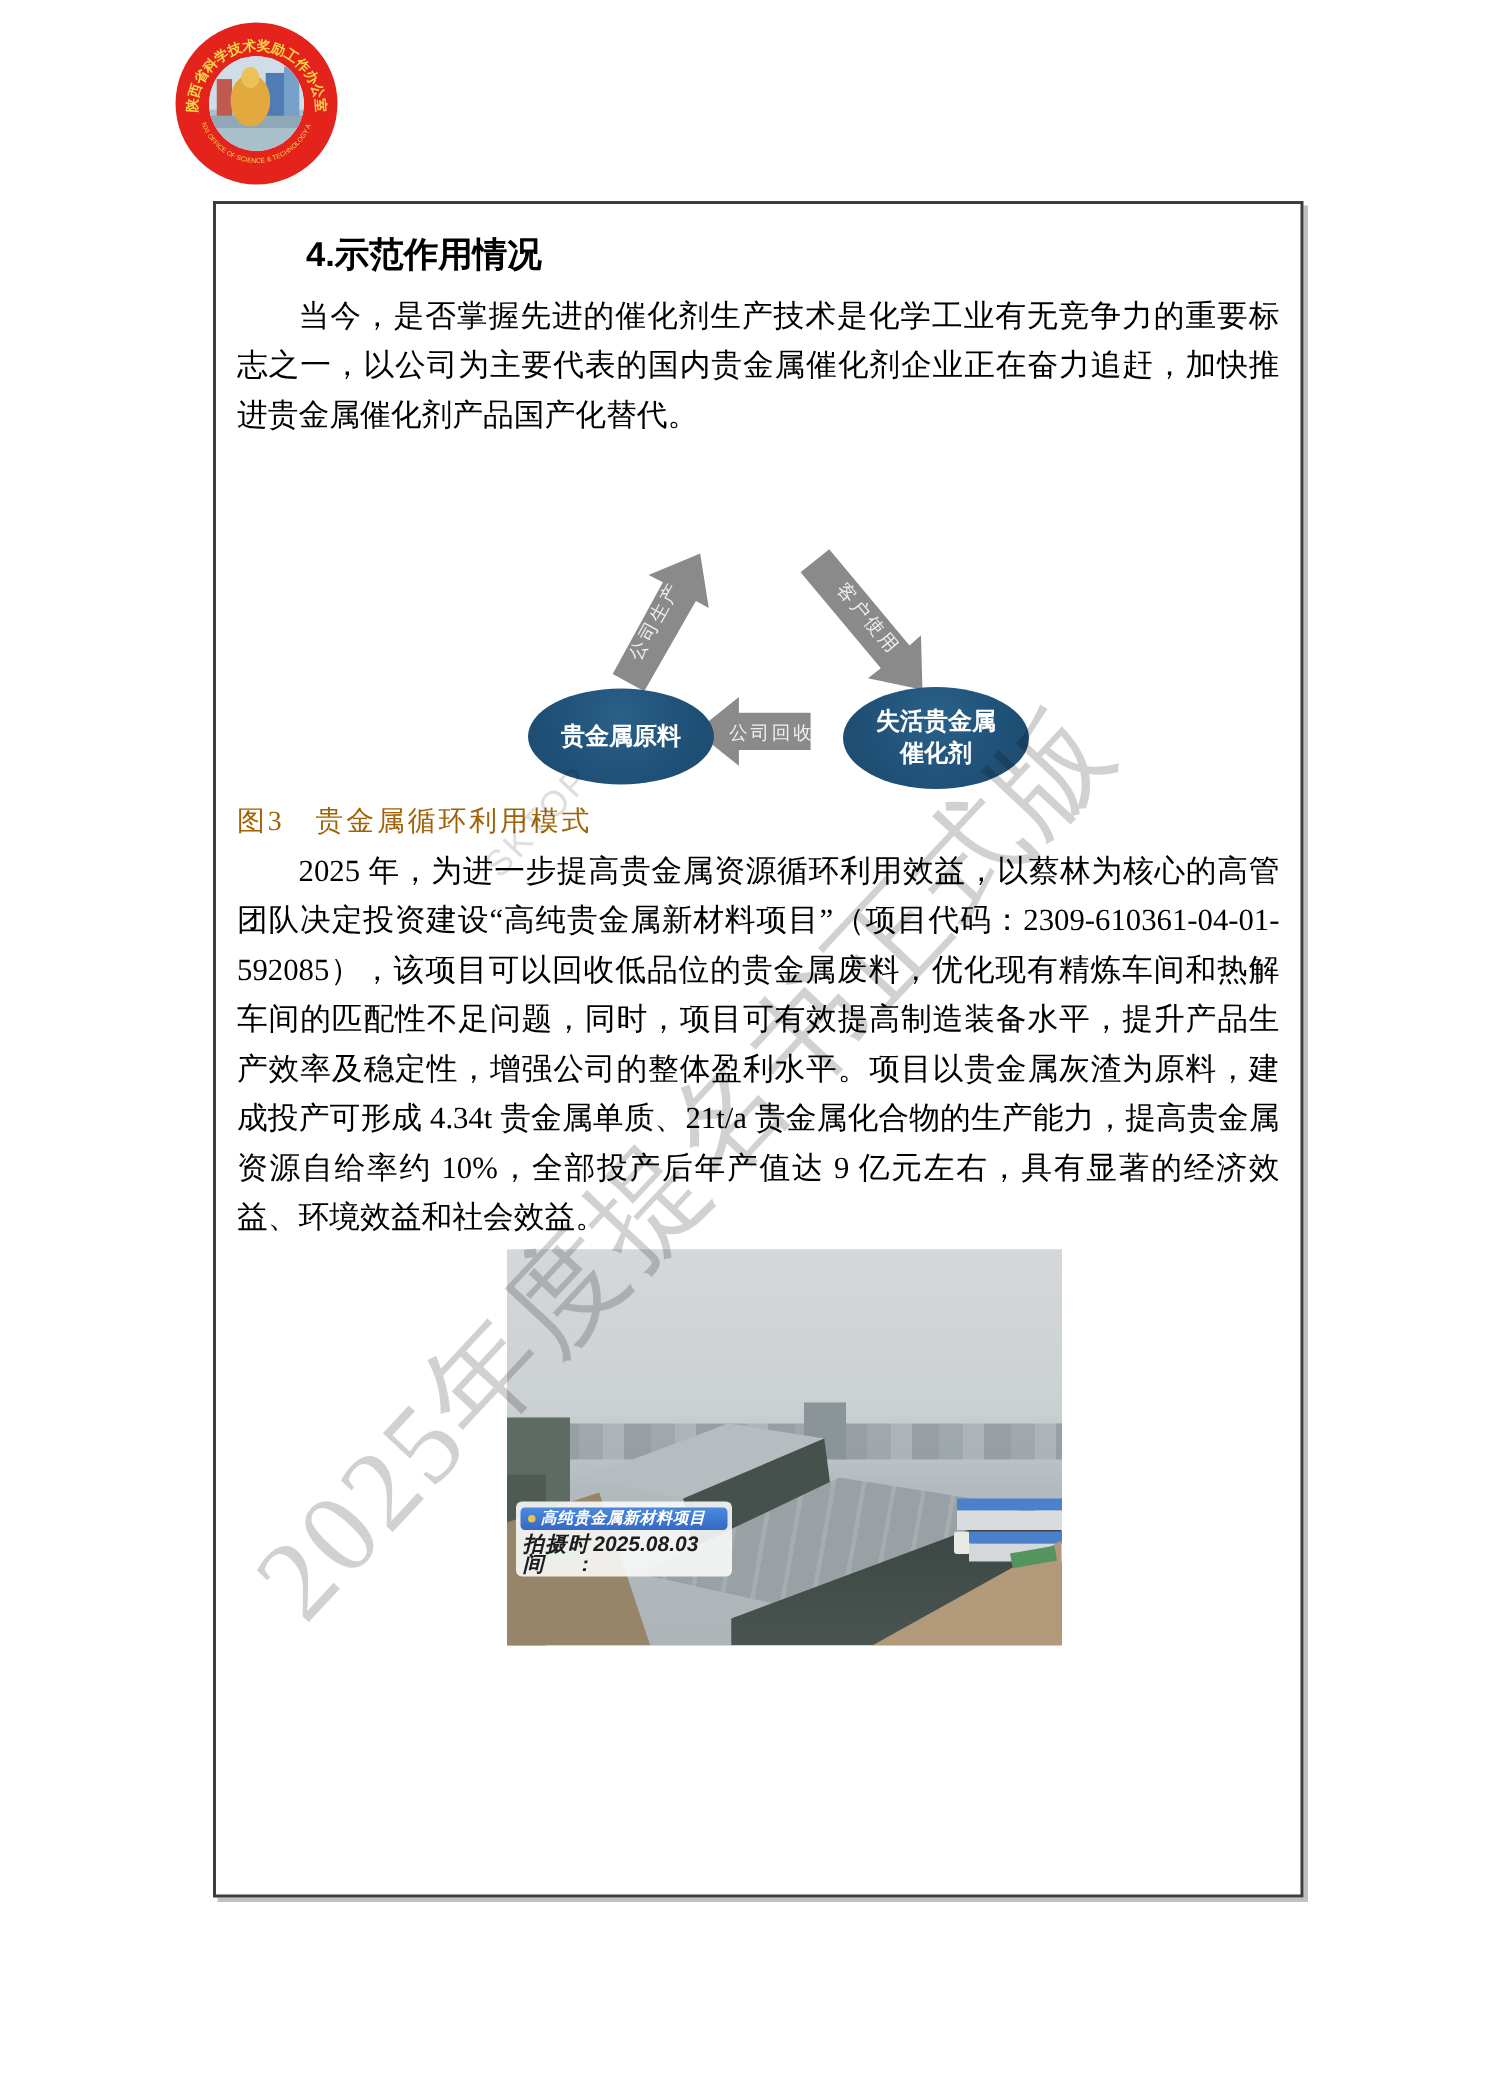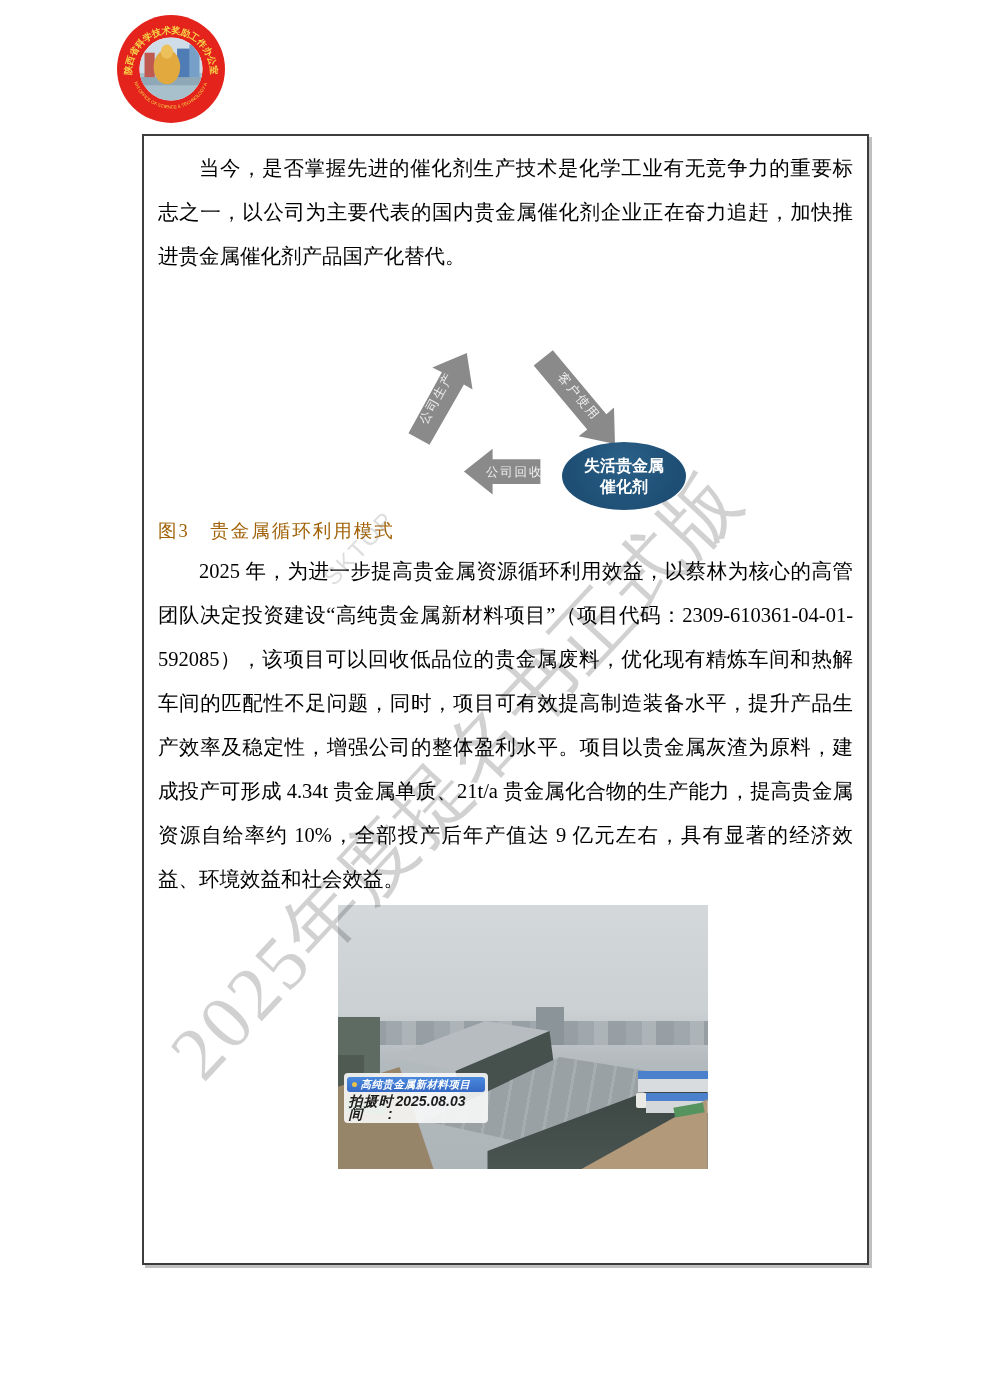--- a/index.html
+++ b/index.html
@@ -16,21 +16,21 @@
 
   
   .logo{position:absolute;left:116px;top:14px;width:110px;height:110px;z-index:3;}
 
   
   .docbox{position:absolute;left:142px;top:134px;width:727px;height:1131px;background:#fff;
           border:2px solid #3d3d3d;box-shadow:3px 3px 0 #c0c0c0;box-sizing:border-box;
           padding:10px 14px 0 14px;overflow:hidden;z-index:2;}
   .doc-heading{font-family:"Liberation Sans","DejaVu Sans",sans-serif;font-weight:bold;
                font-size:23px;margin:8px 0 10px 46px;color:#000;}
-  .para{font-size:20.5px;line-height:44px;text-align:justify;text-indent:2em;margin:0;color:#000;}
+  .para{font-size:20.5px;line-height:33px;text-align:justify;text-indent:2em;margin:0;color:#000;}
 
   
   .diagram{position:relative;width:100%;height:232px;margin-top:4px;}
   .dg-node{position:absolute;border-radius:50%;display:flex;align-items:center;justify-content:center;
            text-align:center;color:#fff;font-weight:bold;font-size:16px;line-height:21px;
            background:radial-gradient(circle at 50% 30%, #2a6088 0%, #1e4e74 70%);
            font-family:"Liberation Serif",serif;}
   .dg-node span{display:inline-block;width:88px;}
   .dg-svg{position:absolute;left:0;top:0;width:100%;height:100%;}
   .fig-caption{text-align:left;font-size:18.5px;letter-spacing:2px;margin:4px 0 6px 0;color:#a16207;}
@@ -109,32 +109,36 @@
     <text font-size="9" font-weight="bold" fill="#f8d648" font-family="Liberation Sans, sans-serif">
       <textPath href="#arcT" startOffset="50%" text-anchor="middle">陕西省科学技术奖励工作办公室</textPath>
     </text>
     <text font-size="4.4" fill="#f8d648" font-family="Liberation Sans, sans-serif">
       <textPath href="#arcB" startOffset="50%" text-anchor="middle">SHAANXI OFFICE OF SCIENCE &amp; TECHNOLOGY AWARD</textPath>
     </text>
   </svg>
 
   <div class="docbox">
 
+    <div class="doc-heading">4.示范作用情况</div>
 
     <p class="para">当今，是否掌握先进的催化剂生产技术是化学工业有无竞争力的重要标志之一，以公司为主要代表的国内贵金属催化剂企业正在奋力追赶，加快推进贵金属催化剂产品国产化替代。</p>
 
     <div class="diagram">
       <svg class="dg-svg" viewBox="0 0 727 232">
         <polygon points="284,165 320,102 329,107 323,69 287,84 297,89 262,153" fill="#8a8a8a"></polygon>
         <polygon points="393,82 449,149 440,156 478,164 477,126 469,133 413,66" fill="#8a8a8a"></polygon>
         <polygon points="400,180 350,180 350,169 320,193 350,217 350,206 400,206" fill="#8a8a8a"></polygon>
         <text transform="translate(295,118) rotate(-61)" text-anchor="middle" font-size="13" fill="#efefef" letter-spacing="2" font-family="Liberation Serif, serif">公司生产</text>
         <text transform="translate(437,117) rotate(50)" text-anchor="middle" font-size="13" fill="#efefef" letter-spacing="2" font-family="Liberation Serif, serif">客户使用</text>
         <text x="373" y="198" text-anchor="middle" font-size="13" fill="#efefef" letter-spacing="2" font-family="Liberation Serif, serif">公司回收</text>
       </svg>
+      <div class="dg-node" style="left:194px;top:161px;width:124px;height:64px;">
+        <span>贵金属原料</span>
+      </div>
       <div class="dg-node" style="left:404px;top:160px;width:124px;height:68px;">
         <span>失活贵金属催化剂</span>
       </div>
     </div>
     <div class="fig-caption">图3　贵金属循环利用模式</div>
 
     <p class="para">2025 年，为进一步提高贵金属资源循环利用效益，以蔡林为核心的高管团队决定投资建设“高纯贵金属新材料项目”（项目代码：2309-610361-04-01-592085），该项目可以回收低品位的贵金属废料，优化现有精炼车间和热解车间的匹配性不足问题，同时，项目可有效提高制造装备水平，提升产品生产效率及稳定性，增强公司的整体盈利水平。项目以贵金属灰渣为原料，建成投产可形成 4.34t 贵金属单质、21t/a 贵金属化合物的生产能力，提高贵金属资源自给率约 10%，全部投产后年产值达 9 亿元左右，具有显著的经济效益、环境效益和社会效益。</p>
 
     <div class="photo-wrap">
       <div class="photo">

